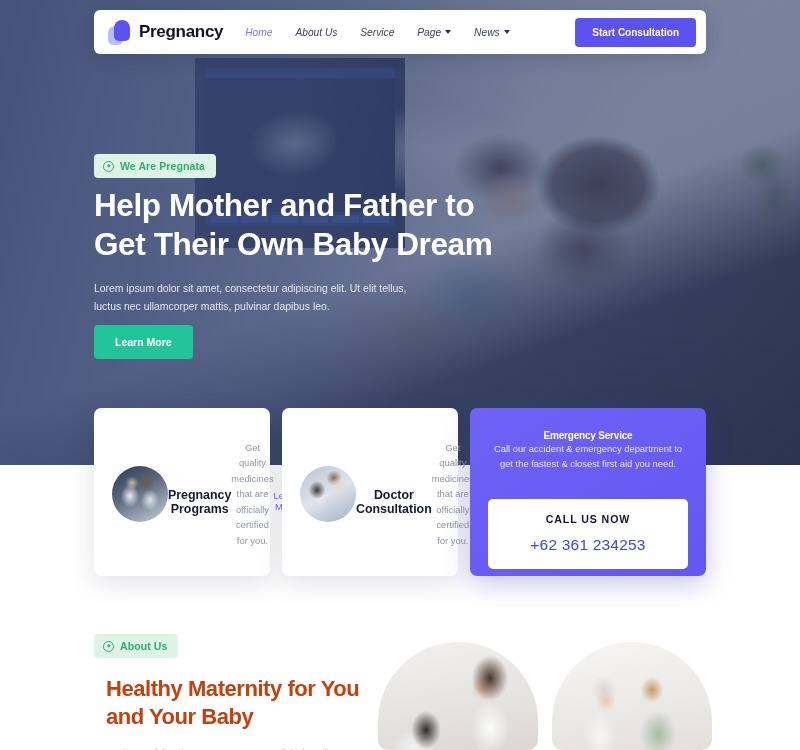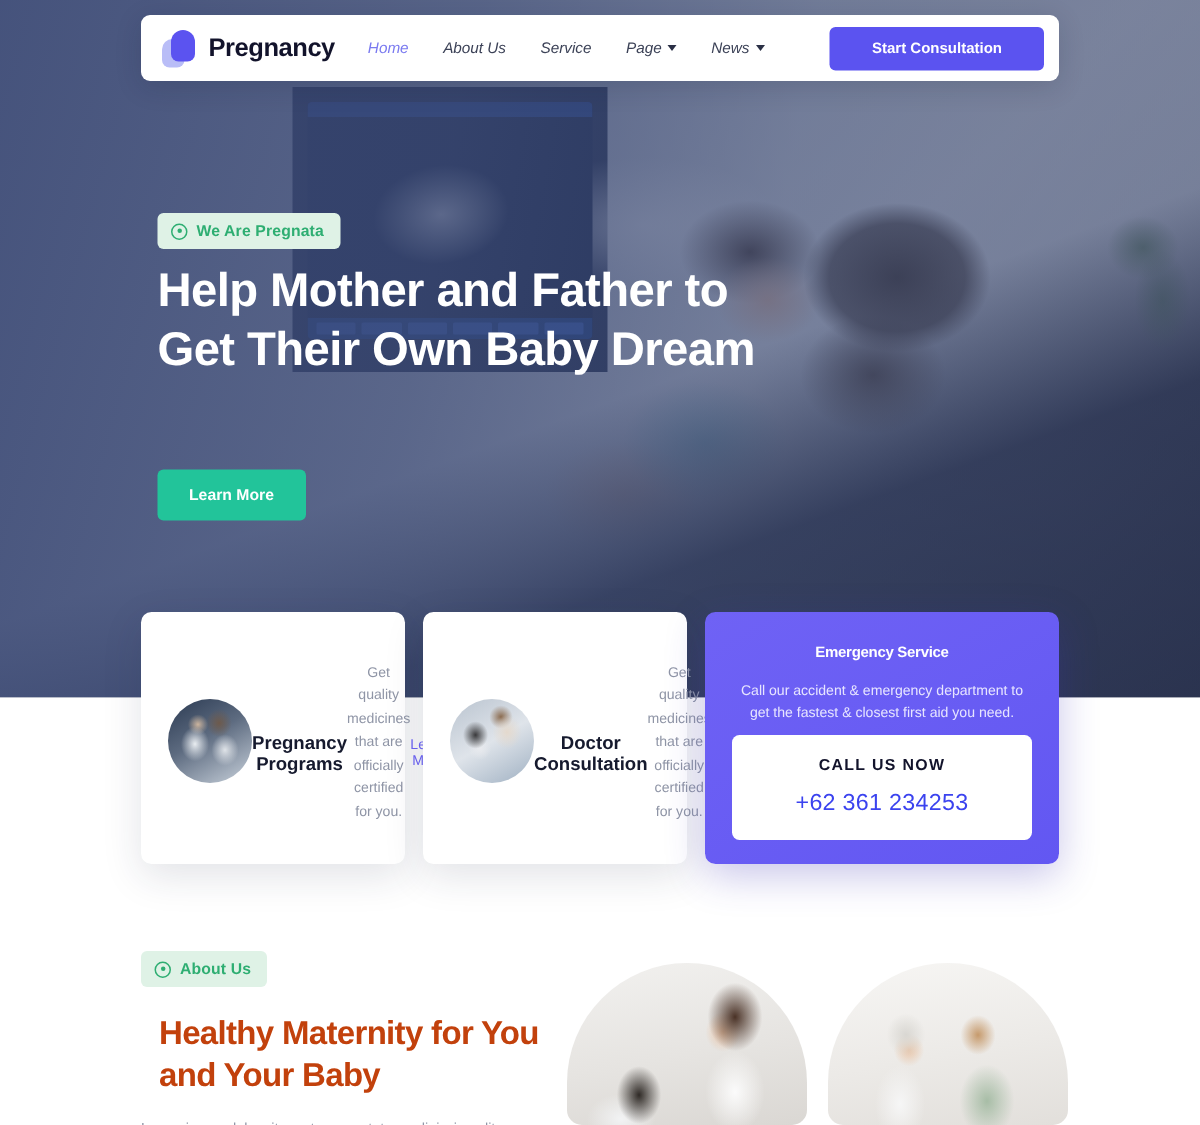--- a/index.html
+++ b/index.html
@@ -63,21 +63,21 @@
     position:absolute; left:0; bottom:0; width:190px; height:14px;
     background:#123a85;
     display:flex; gap:4px; align-items:center; padding:0 6px;
   }
   .us-bar i { flex:1; height:8px; background:#2d5bbf; border-radius:1px; display:block; }
   .hero-tint {
     position:absolute; inset:0;
     background:linear-gradient(100deg, rgba(58,72,116,.90) 0%, rgba(62,76,118,.80) 36%, rgba(58,72,112,.62) 62%, rgba(50,62,100,.55) 100%);
   }
   .hero-inner {
-    position:absolute; left:94px; top:0; width:612px; height:100%;margin-left:11px;
+    position:absolute; left:94px; top:12px; width:612px; height:100%;
   }
 
   .badge {
     display:inline-flex; align-items:center; gap:6px;
     background:#dff2e6; color:#2eae72;
     border-radius:4px; padding:6px 11px 6px 9px;
     font-size:10.5px; font-weight:700; letter-spacing:.1px;
   }
   .badge .dot-icon {
     width:11px; height:11px; border:1.6px solid #2eae72; border-radius:50%;
@@ -126,21 +126,21 @@
   .brand-name { font-size:17px; font-weight:700; color:#12132b; letter-spacing:-.3px; }
   .nav-links { display:flex; align-items:center; gap:23px; margin-left:22px;font-style:italic; }
   .nav-link {
     font-size:10.2px; color:#3c4257; text-decoration:none;
     display:flex; align-items:center; gap:4px; cursor:pointer; white-space:nowrap;
   }
   .nav-link.active { color:#7a7af0; }
   .caret { width:0;height:0; border-left:3.2px solid transparent; border-right:3.2px solid transparent; border-top:4px solid #2a2f45; display:inline-block; }
   .btn-nav {
     margin-left:auto; background:#5b53f0; color:#fff; border:none;
-    border-radius:4px; padding:9px 28px; font-size:10px; font-weight:600;
+    border-radius:4px; padding:9px 17px; font-size:10px; font-weight:600;
     font-family:"Liberation Sans", sans-serif; cursor:pointer; white-space:nowrap;
   }
 
   
   .cards { position:absolute; left:94px; top:408px; width:612px; height:168px; z-index:10; display:flex; gap:12px; }
   .card {
     width:176px; background:#fff; border-radius:7px;
     box-shadow:0 8px 26px rgba(30,35,70,.13);
     padding:22px 18px 18px; text-align:center;
     display:flex; flex-direction:row; align-items:center;
@@ -169,23 +169,23 @@
   }
   .card-link .arrow { font-size:10px; }
 
   .emergency {
     width:236px; background:linear-gradient(150deg,#6f62f5 0%, #6257f2 100%);
     border-radius:7px; box-shadow:0 8px 26px rgba(60,50,180,.28);
     padding:22px 18px; text-align:center; color:#fff;
     display:flex; flex-direction:column; align-items:center;
   }
   .em-title { font-size:10px; font-weight:700; letter-spacing:-.2px; }
-  .em-desc { margin-top:11px; font-size:9.4px; line-height:1.6; color:#e7e5ff; }
+  .em-desc { font-size:9.4px; line-height:1.6; color:#e7e5ff; }
   .em-box {
-    margin-top:8px; width:100%; background:#fff; border-radius:5px;
+    margin-top:28px; width:100%; background:#fff; border-radius:5px;
     padding:14px 24px 15px;
   }
   .em-call { font-size:10.6px; font-weight:700; color:#12132b; letter-spacing:.9px; }
   .em-phone { margin-top:11px; font-size:15.5px; font-weight:400; color:#3b43ef; letter-spacing:.2px;text-align:center; }
 
   
   .about { position:absolute; left:0; top:600px; width:800px; height:150px; }
   .about-left { position:absolute; left:94px; top:34px; width:280px; }
   .about-title {
     margin-top:17px; font-size:22px; line-height:1.26; font-weight:700;
@@ -233,20 +233,21 @@
 
   <div class="hero-inner">
     <div class="hero-badge-wrap">
       <span class="badge">
         <span class="dot-icon"></span>
         <span>We Are Pregnata</span>
       </span>
     </div>
 
     <h1 class="hero-title">Help Mother and Father to Get Their Own Baby Dream</h1>
+    <p class="hero-sub">Lorem ipsum dolor sit amet, consectetur adipiscing elit. Ut elit tellus, luctus nec ullamcorper mattis, pulvinar dapibus leo.</p>
     <button class="btn-learn">Learn More</button>
   </div>
 </section>
 
 <nav class="navbar">
   <div class="brand">
     <span class="logo-mark">
       <span class="back"></span>
         <span class="front"></span>
     </span>

